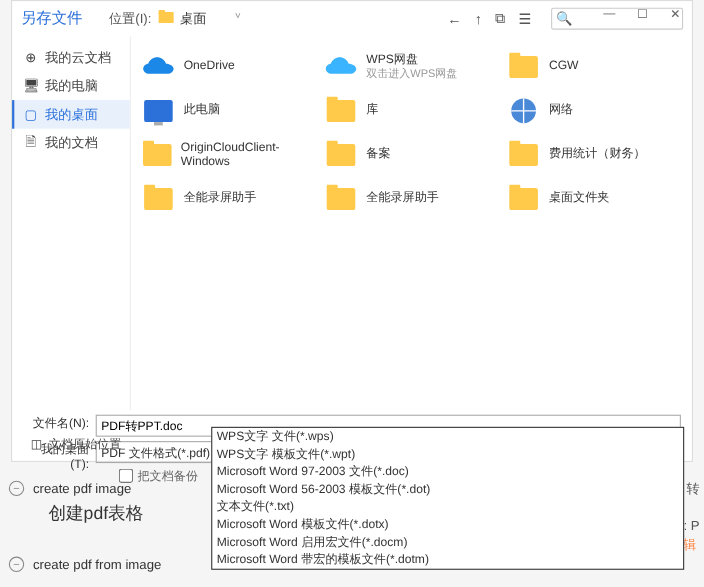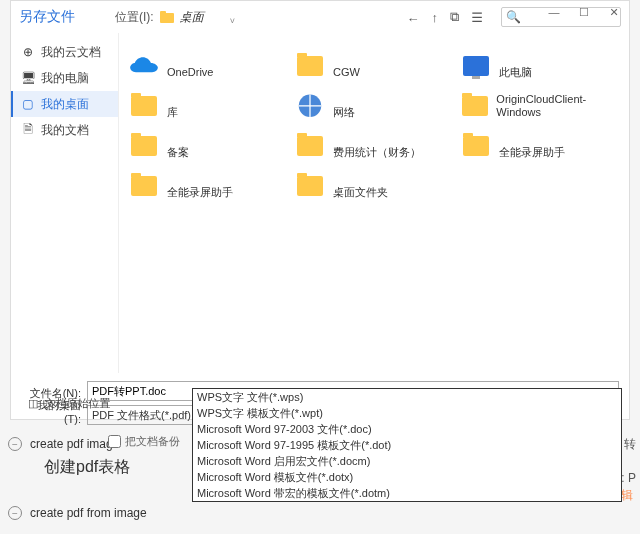--- a/index.html
+++ b/index.html
@@ -1,48 +1,48 @@
 <!DOCTYPE html>
 <html><head>
 <meta charset="utf-8">
 <style>
 * { margin: 0; padding: 0; box-sizing: border-box; font-family: "Microsoft YaHei", sans-serif; }
 body { width: 640px; height: 534px; background: #f5f5f5; position: relative; overflow: hidden; font-size: 12px; color: #333; }
 
 .dialog { position: absolute; left: 10px; top: 0; width: 620px; height: 420px; background: #fff; border: 1px solid #ddd; }
 .titlebar { display: flex; align-items: center; height: 32px; padding: 0 8px; }
-.title { color: #2b71d9; font-size: 14px; font-weight: 500; flex: 0 0 auto; margin-right: 40px; }
+.title { color: #2b71d9; font-size: 14px; font-weight: 500; flex: 0 0 auto; margin-right: 24px; }
 .loc-label { color: #555; margin-right: 6px; }
-.loc-combo { display: inline-flex; align-items: flex-end; gap: 6px; border: none; color: #333; font-style: italic; }
+.loc-combo { display: inline-flex; align-items: flex-start; gap: 6px; border: none; color: #333; }
 .tb-spacer { flex: 1; }
 .tb-btns { display: flex; gap: 12px; align-items: center; color: #555; }
 .tb-btns span { font-size: 13px; }
 .search { margin-left: 18px; width: 120px; height: 20px; border: 1px solid #ccc; border-radius: 2px; display: flex; align-items: center; padding: 0 4px; color: #888; }
 .win-btns { position: absolute; right: 0; top: 0; display: flex; }
 .win-btns div { width: 30px; height: 22px; display: flex; align-items: center; justify-content: center; color: #666; font-size: 11px; }
 
 .body { display: flex; height: calc(100% - 78px); }
 .sidebar { width: 108px; border-right: 1px solid #eee; padding-top: 6px; }
 .side-item { display: flex; align-items: center; gap: 6px; height: 26px; padding: 0 10px; color: #444; font-size: 12px; }
 .side-item.sel { background: #e8f0fc; color: #2b71d9; border-left: 2px solid #2b71d9; padding-left: 8px; }
 .side-ico { width: 14px; text-align: center; font-size: 12px; }
 
 .grid { flex: 1; padding: 8px 6px; display: flex; flex-wrap: wrap; align-content: flex-start; gap: 0; }
-.item { width: 166px; height: 40px; display: flex; align-items: flex-end; gap: 8px; padding: 2px 4px; }
+.item { width: 166px; height: 40px; display: flex; align-items: center; gap: 8px; padding: 2px 4px; }
 .item .ico { width: 30px; height: 26px; display: flex; align-items: center; justify-content: center; }
 .item .lbl { font-size: 11px; color: #333; line-height: 1.2; }
 .sub { font-size: 10px; color: #999; }
 
 .ico-folder { width: 26px; height: 20px; background: #ffc94a; border-radius: 2px; position: relative; }
 .ico-folder::before { content: ""; position: absolute; top: -3px; left: 0; width: 10px; height: 4px; background: #ffc94a; border-radius: 1px 1px 0 0; }
 .ico-monitor { width: 26px; height: 20px; background: #2b71d9; border-radius: 2px; position: relative; }
 .ico-monitor::after { content: ""; position: absolute; bottom: -3px; left: 9px; width: 8px; height: 3px; background: #aaa; }
 
 .bottom { padding: 4px 10px; }
-.row { display: flex; align-items: flex-end; height: 24px; gap: 6px; }
+.row { display: flex; align-items: flex-start; height: 24px; gap: 6px; }
 .row label { width: 60px; text-align: right; font-size: 11px; color: #333; }
 .row input[type=text], .row .combo { flex: 1; height: 20px; border: 1px solid #aaa; font-size: 11px; padding: 0 4px; }
 .combo { display: flex; align-items: center; justify-content: space-between; }
 .chk { display: flex; align-items: center; gap: 4px; font-size: 11px; color: #666; margin-left: 21px; }
 
 .dropdown { position: absolute; left: 192px; top: 388px; width: 430px; background: #fff; border: 1px solid #333; font-family: "SimSun", monospace; font-size: 11px; z-index: 100; }
 .dropdown div { padding: 1px 4px; line-height: 14px; white-space: nowrap; }
 
 .bottom-side { position: absolute; left: 17px; top: 395px; font-size: 11px; color: #444; display: flex; align-items: center; gap: 6px; }
 
@@ -126,20 +126,28 @@
         <div class="item">
           <div class="ico">
             <svg viewBox="0 0 26 18">
               <path fill="#1b87e6" d="M6 14c-3 0-5-2-5-4s2-4 4-4c1-3 4-5 7-5s6 2 7 5c3 0 6 2 6 4s-2 4-5 4z"></path>
             </svg>
           </div>
           <div class="lbl">OneDrive</div>
         </div>
         <div class="item">
           <div class="ico">
+            <svg viewBox="0 0 26 18">
+              <path fill="#3bb4ff" d="M6 14c-3 0-5-2-5-4s2-4 4-4c1-3 4-5 7-5s6 2 7 5c3 0 6 2 6 4s-2 4-5 4z"></path>
+            </svg>
+          </div>
+          <div class="lbl">WPS网盘<div class="sub">双击进入WPS网盘</div></div>
+        </div>
+        <div class="item">
+          <div class="ico">
             <div class="ico-folder"></div>
           </div>
           <div class="lbl">CGW</div>
         </div>
         <div class="item">
           <div class="ico">
             <div class="ico-monitor"></div>
           </div>
           <div class="lbl">此电脑</div>
         </div>
@@ -220,17 +228,18 @@
   <div class="bottom-side">
     <span>◫</span>
     <span>文档原始位置</span>
   </div>
 </div>
 
 <div class="dropdown" id="dropdown">
     <div>WPS文字 文件(*.wps)</div>
     <div>WPS文字 模板文件(*.wpt)</div>
     <div>Microsoft Word 97-2003 文件(*.doc)</div>
-    <div>Microsoft Word 97-1995 模板文件(*.dot)</div>
+    <div>Microsoft Word 56-2003 模板文件(*.dot)</div>
+    <div>文本文件(*.txt)</div>
+    <div>Microsoft Word 模板文件(*.dotx)</div>
     <div>Microsoft Word 启用宏文件(*.docm)</div>
-    <div>Microsoft Word 模板文件(*.dotx)</div>
     <div>Microsoft Word 带宏的模板文件(*.dotm)</div>
   </div>
 
 </body></html>

